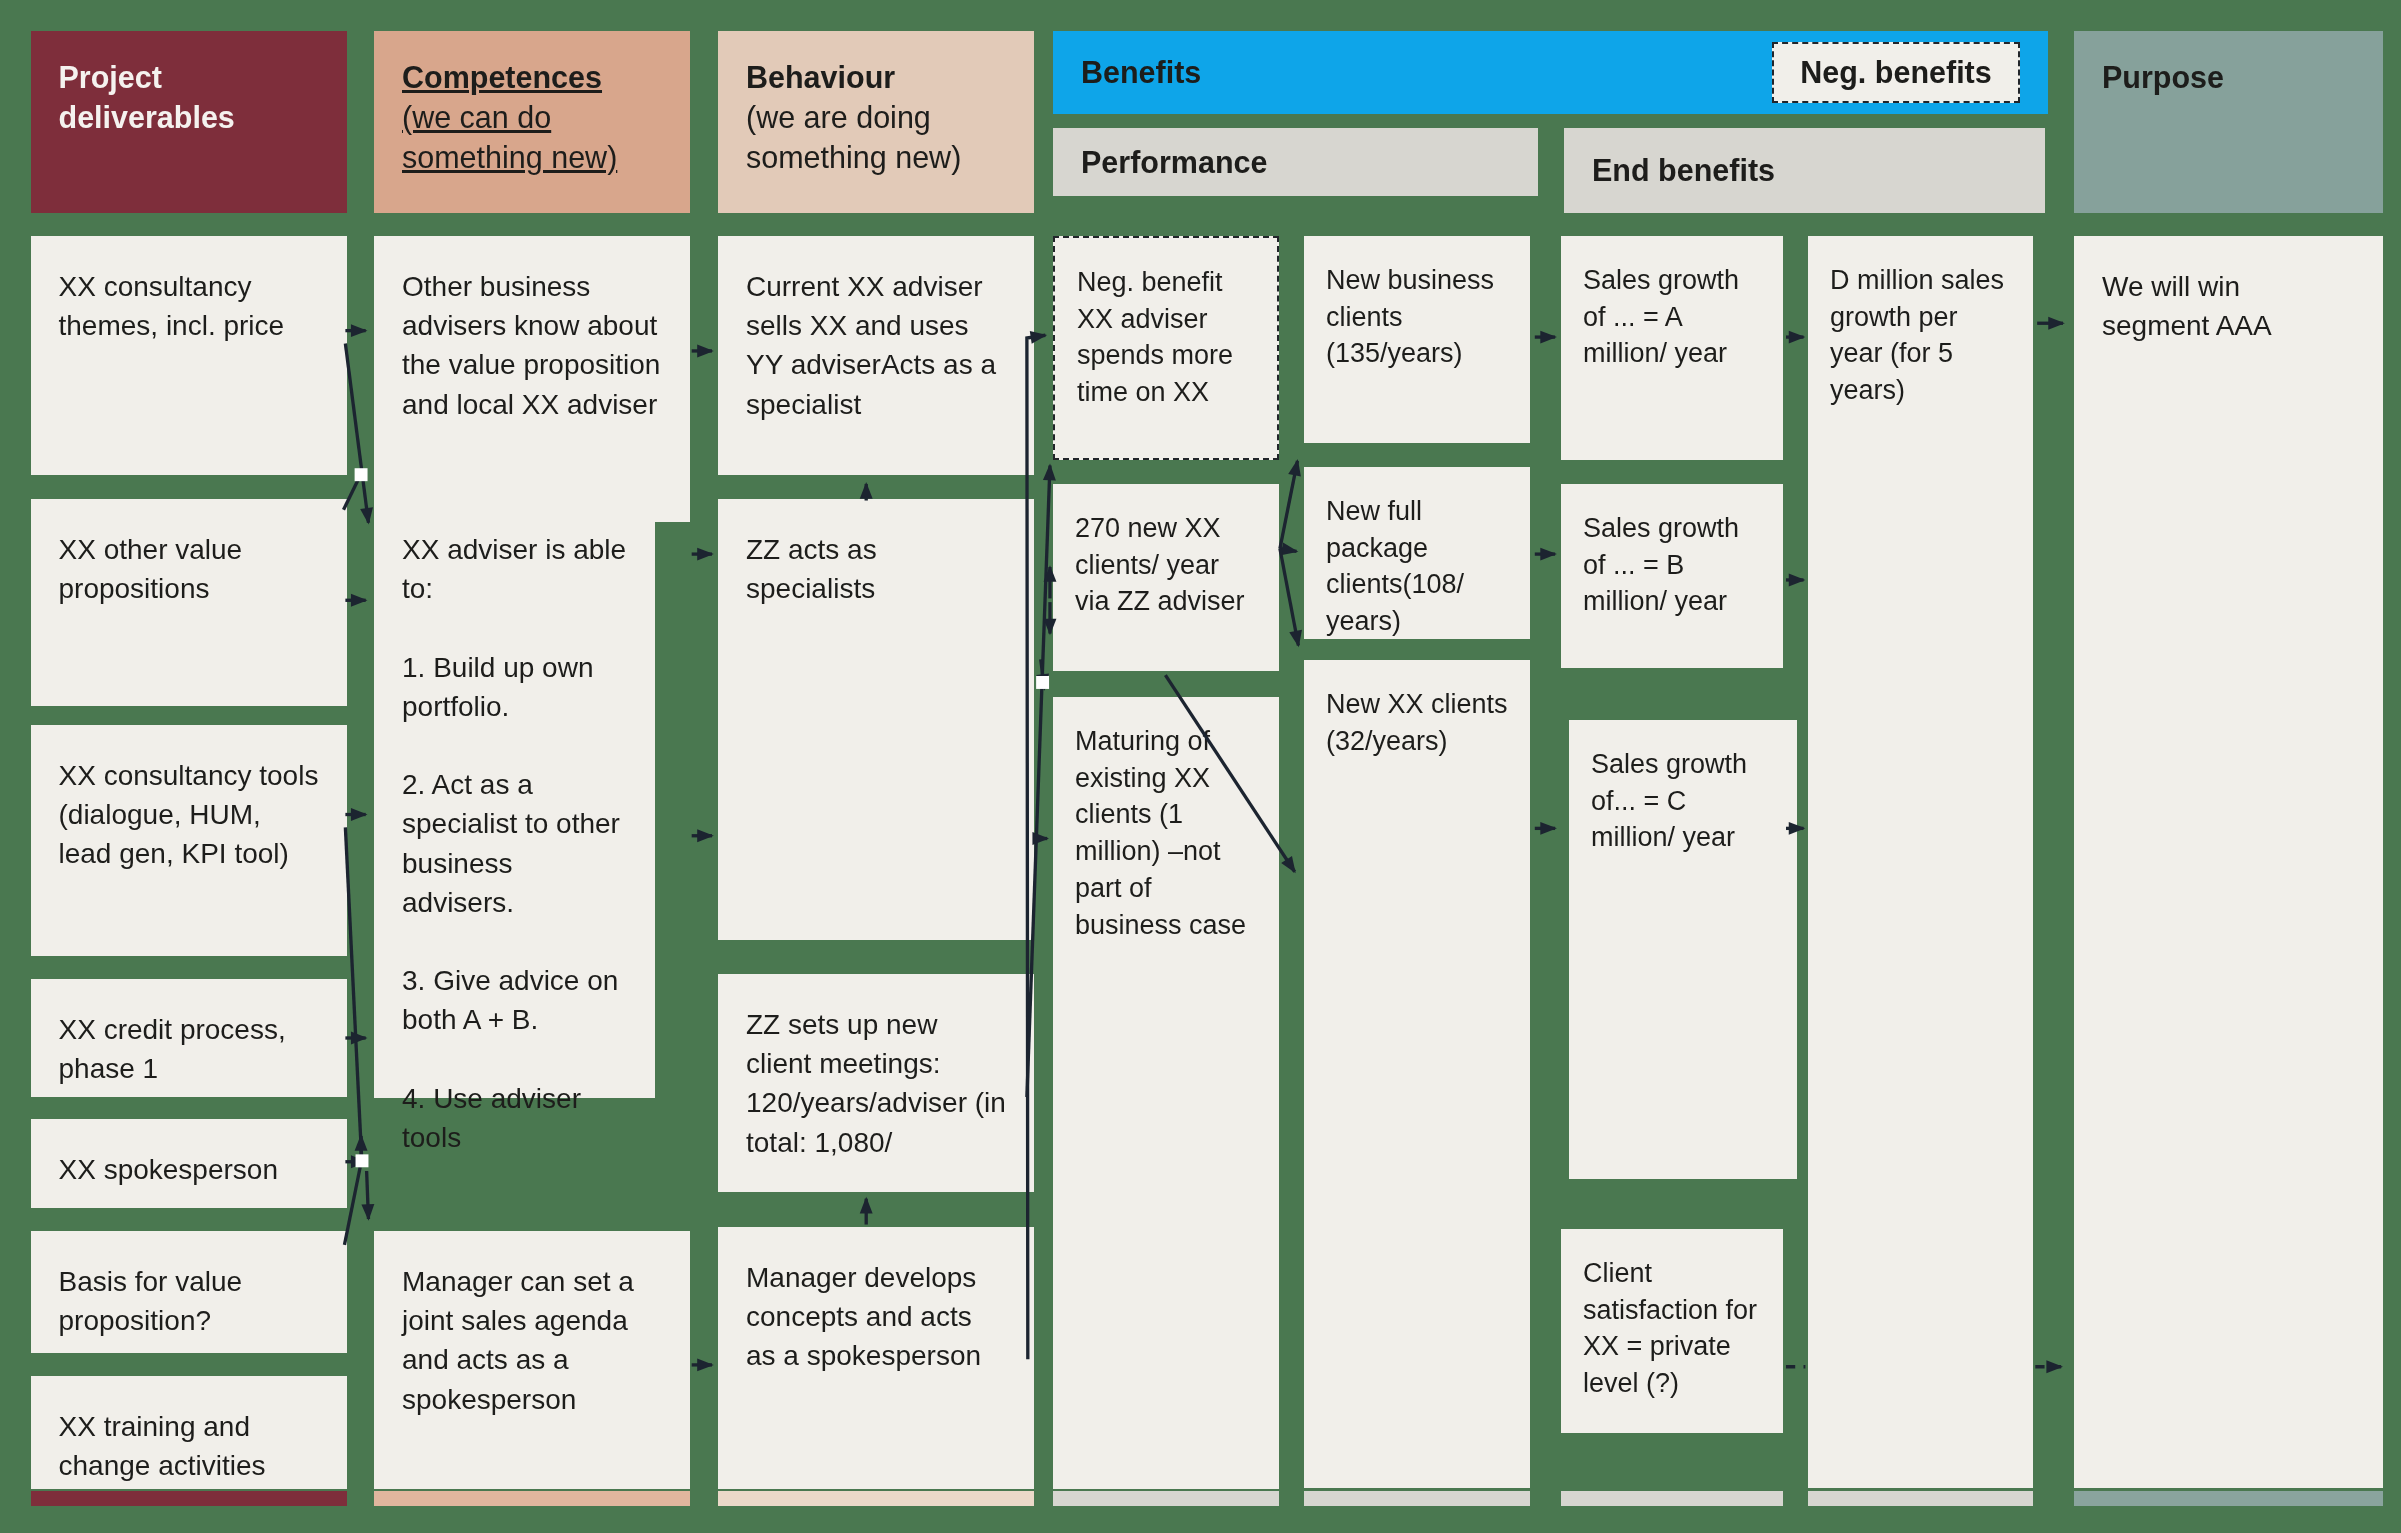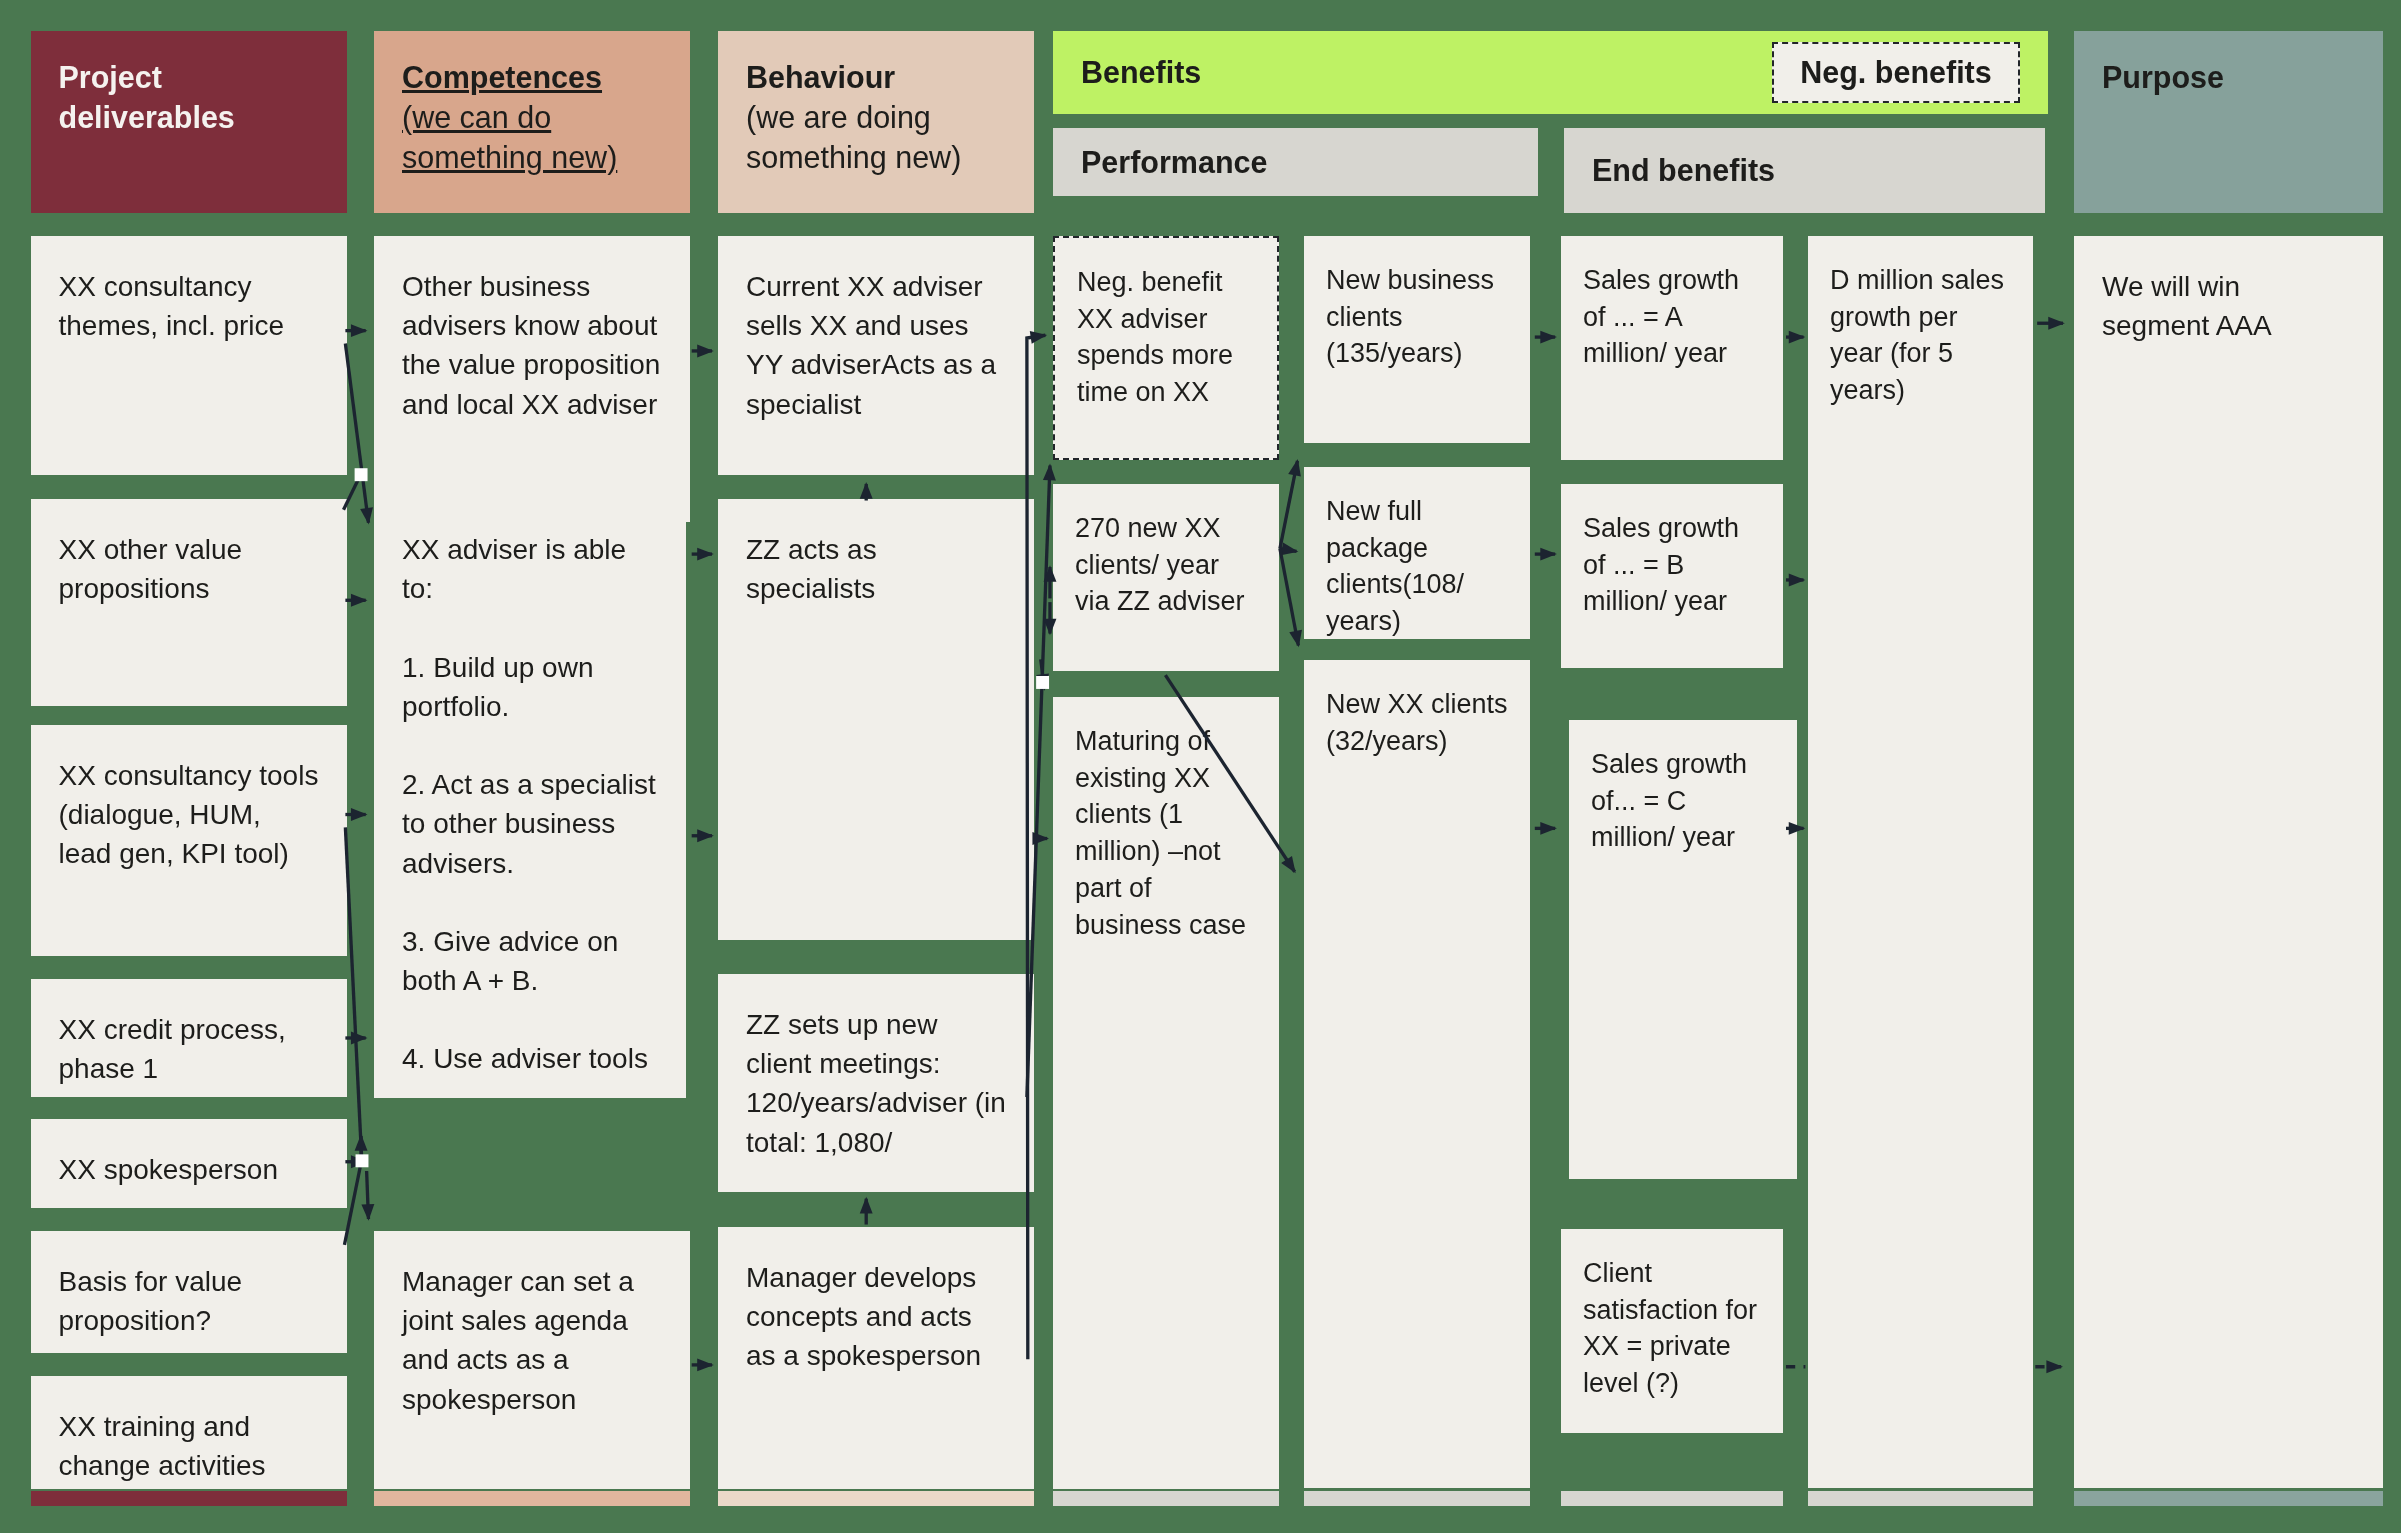--- a/index.html
+++ b/index.html
@@ -31,21 +31,21 @@
   <div class="hdr" style="left:374px;top:30.5px;width:316px;height:182px;background:#D8A68C;text-decoration:underline;">
     <div class="t">Competences</div>
     <div>(we can do something new)</div>
   </div>
 
   <div class="hdr" style="left:718px;top:30.5px;width:316px;height:182px;background:#E2CAB8;">
     <div class="t">Behaviour</div>
     <div>(we are doing something new)</div>
   </div>
 
-  <div class="hdr barlabel" style="left:1053px;top:30.5px;width:995px;height:83px;background:#bef264;padding:0 28px;">
+  <div class="hdr barlabel" style="left:1053px;top:30.5px;width:995px;height:83px;background:#0ea5e9;padding:0 28px;">
     <span>Benefits</span>
   </div>
 
   <div class="hdr barlabel" style="left:1772px;top:42px;width:248px;height:61px;background:#F1EFEA;border:2.8px dashed #22252A;box-sizing:border-box;justify-content:center;padding:12px;">
     <span>Neg. benefits</span>
   </div>
 
   <div class="hdr barlabel" style="left:1053px;top:128px;width:485px;height:68px;background:#D7D6D0;padding:15px 28px;">
     <span>Performance</span>
   </div>
@@ -61,21 +61,21 @@
   <div class="box" style="left:30.5px;top:236px;width:316px;height:239px;">XX consultancy themes, incl. price</div>
   <div class="box" style="left:30.5px;top:499px;width:316px;height:207px;">XX other value propositions</div>
   <div class="box" style="left:30.5px;top:725px;width:316px;height:231px;">XX consultancy tools (dialogue, HUM, lead gen, KPI tool)</div>
   <div class="box" style="left:30.5px;top:979px;width:316px;height:118px;">XX credit process, phase 1</div>
   <div class="box" style="left:30.5px;top:1119px;width:316px;height:89px;">XX spokesperson</div>
   <div class="box" style="left:30.5px;top:1231px;width:316px;height:122px;">Basis for value proposition?</div>
   <div class="box" style="left:30.5px;top:1376px;width:316px;height:113px;">XX training and change activities</div>
   <div class="strip" style="left:30.5px;top:1491px;width:316px;height:14.8px;background:#7E2E3B;"></div>
 
   <div class="box" style="left:374px;top:236px;width:316px;height:286px;">Other business advisers know about the value proposition and local XX adviser</div>
-  <div class="box" style="left:374px;top:499px;width:312px;height:599px;">XX adviser is able to:
+  <div class="box" style="left:374px;top:499px;width:281px;height:599px;">XX adviser is able to:
 
 1. Build up own portfolio.
 
 2. Act as a specialist to other business advisers.
 
 3. Give advice on both A + B.
 
 4. Use adviser tools</div>
   <div class="box" style="left:374px;top:1231px;width:316px;height:258px;">Manager can set a joint sales agenda and acts as a spokesperson</div>
   <div class="strip" style="left:374px;top:1491px;width:316px;height:14.8px;background:#E1B69E;"></div>

